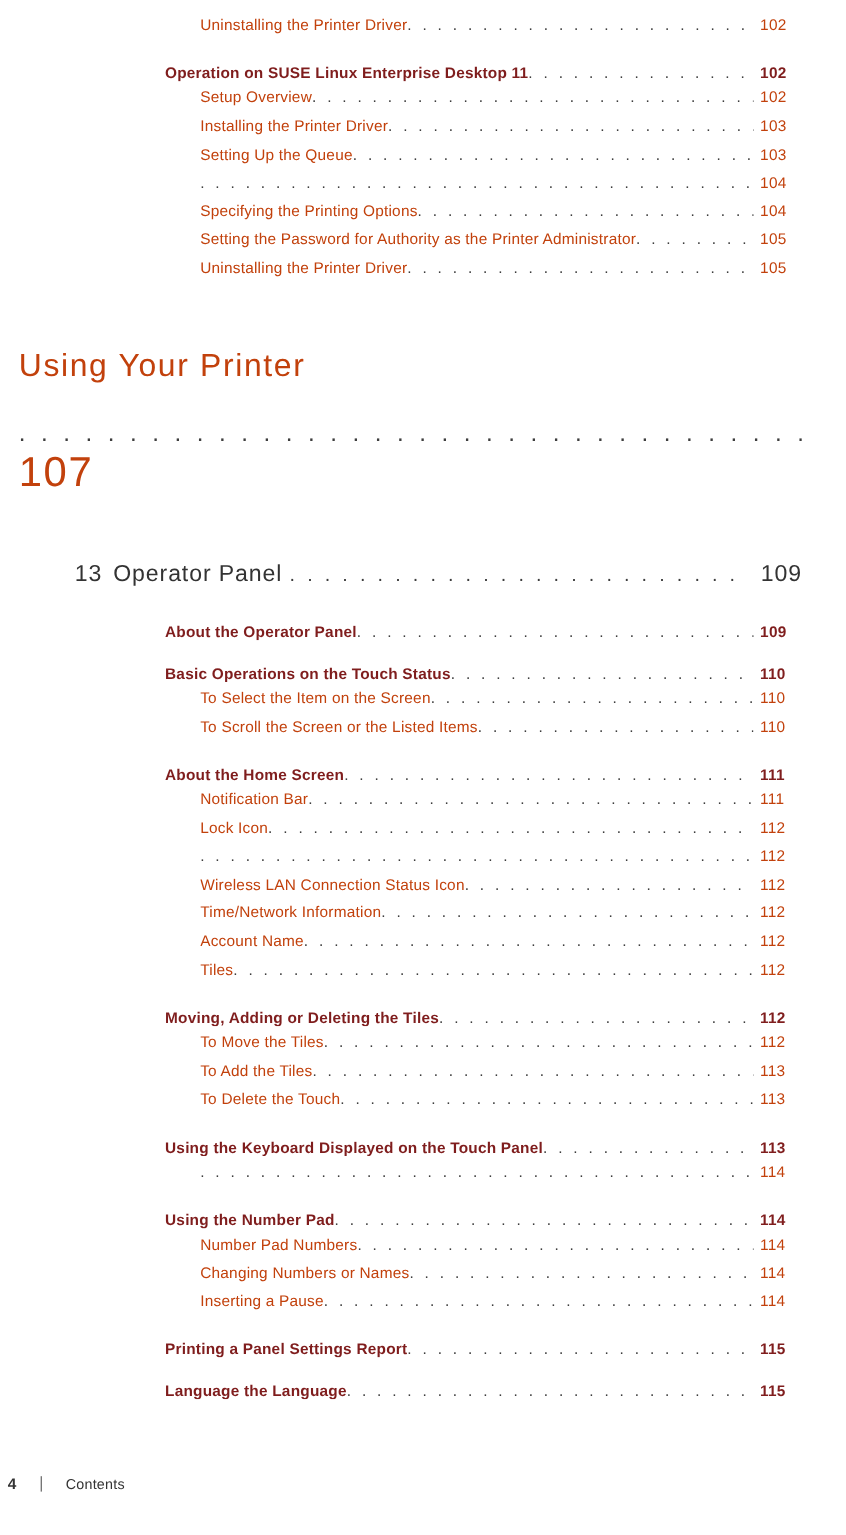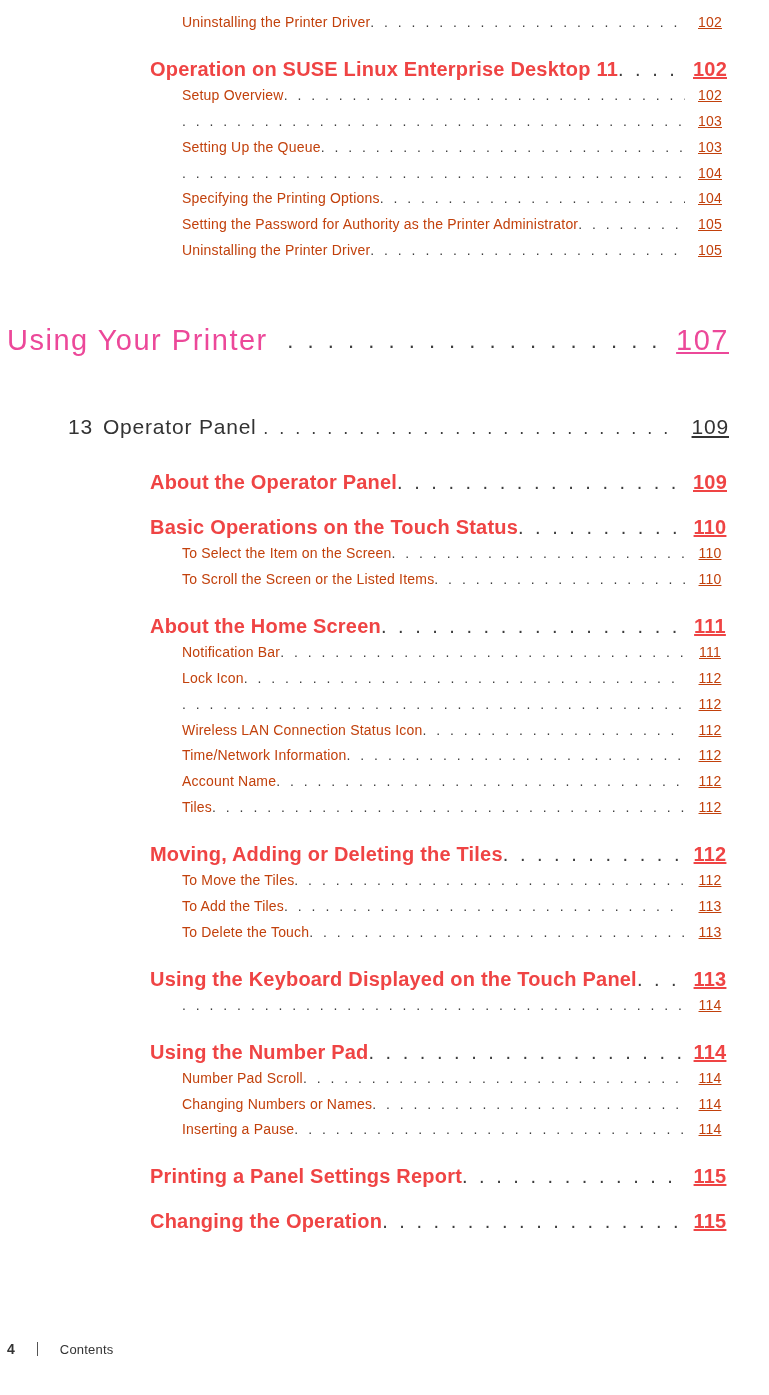--- a/index.html
+++ b/index.html
@@ -19,49 +19,50 @@
       overflow: hidden;
     }
     .toc-label { flex: 0 0 auto; }
     .toc-dots {
       flex: 1 1 auto;
       overflow: hidden;
       letter-spacing: 3px;
       color: #3d3d3d;
       font-weight: 400;
     }
-    .toc-page { flex: 0 0 auto; text-align: center; min-width: 38px; margin-left: 6px; text-decoration: underline; }
+    .toc-page { flex: 0 0 auto; text-align: left; min-width: 38px; margin-left: 6px; }
     .part-title {
       font-size: 29px;
       font-weight: 300;
       letter-spacing: 1.5px;
-      color: #ec4899;
+      color: #c2410c;
       margin-left: 7px;
       margin-right: 40px;
       margin-top: 60px;
       margin-bottom: 58px;
-    }
-    .part-title .toc-page { font-weight: 400; min-width: auto; margin-left: 10px; font-size: 29px; }
+      flex-direction: column;
+    }
+    .part-title .toc-page { font-weight: 400; min-width: auto; margin-left: 10px; font-size: 38px; }
     .part-title .toc-dots { letter-spacing: 4px; font-size: 22px; position: relative; top: -2px; }
     .chapter-title {
       font-size: 21px;
       font-weight: 300;
       letter-spacing: 0.8px;
       color: #333;
       margin-left: 68px;
       margin-right: 40px;
       margin-top: 10px;
       margin-bottom: 32px;
     }
     .chapter-title .toc-page { font-weight: 400; font-size: 21px; min-width: auto; }
     .chapter-title .toc-dots { letter-spacing: 3px; font-size: 18px; }
     .section {
-      font-size: 20px;
+      font-size: 14px;
       font-weight: 700;
-      color: #ef4444;
+      color: #7f1d1d;
       margin-left: 150px;
       margin-right: 40px;
       margin-top: 22px;
       margin-bottom: 2px;
       letter-spacing: 0.2px;
     }
     .section .toc-page { font-weight: 700; }
     .section .toc-dots { font-weight: 400; }
     .subsection {
       font-size: 14px;
@@ -108,20 +109,21 @@
   <span class="toc-dots dots-content"></span>
   <span class="toc-page">102</span>
 </div>
 <div id="initial-section-subs">
     <div class="subsection toc-line">
       <span class="toc-label">Setup Overview</span>
       <span class="toc-dots dots-content"></span>
       <span class="toc-page">102</span>
     </div>
     <div class="subsection toc-line">
+      <span class="toc-label">Installing the Printer Driver</span>
       <span class="toc-dots dots-content"></span>
       <span class="toc-page">103</span>
     </div>
     <div class="subsection toc-line">
       <span class="toc-label">Setting Up the Queue</span>
       <span class="toc-dots dots-content"></span>
       <span class="toc-page">103</span>
     </div>
     <div class="subsection toc-line">
       <span class="toc-dots dots-content"></span>
@@ -248,41 +250,41 @@
     <div class="subsection toc-line">
       <span class="toc-dots dots-content"></span>
       <span class="toc-page">114</span>
     </div>
     <div class="section toc-line">
       <span class="toc-label">Using the Number Pad</span>
       <span class="toc-dots dots-content"></span>
       <span class="toc-page">114</span>
     </div>
     <div class="subsection toc-line">
-      <span class="toc-label">Number Pad Scroll</span>
+      <span class="toc-label">Number Pad Numbers</span>
       <span class="toc-dots dots-content"></span>
       <span class="toc-page">114</span>
     </div>
     <div class="subsection toc-line">
       <span class="toc-label">Changing Numbers or Names</span>
       <span class="toc-dots dots-content"></span>
       <span class="toc-page">114</span>
     </div>
     <div class="subsection toc-line">
       <span class="toc-label">Inserting a Pause</span>
       <span class="toc-dots dots-content"></span>
       <span class="toc-page">114</span>
     </div>
     <div class="section toc-line">
       <span class="toc-label">Printing a Panel Settings Report</span>
       <span class="toc-dots dots-content"></span>
       <span class="toc-page">115</span>
     </div>
     <div class="section toc-line">
-      <span class="toc-label">Changing the Operation</span>
+      <span class="toc-label">Language the Language</span>
       <span class="toc-dots dots-content"></span>
       <span class="toc-page">115</span>
     </div>
   </div>
 
 <div class="footer">
   <span class="footer-pagenum">4</span>
   <span class="footer-sep"></span>
   <span class="footer-label">Contents</span>
 </div>

